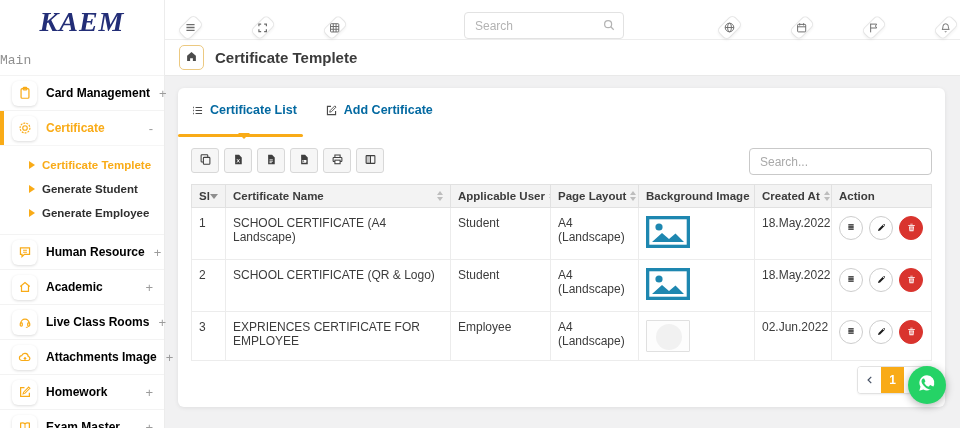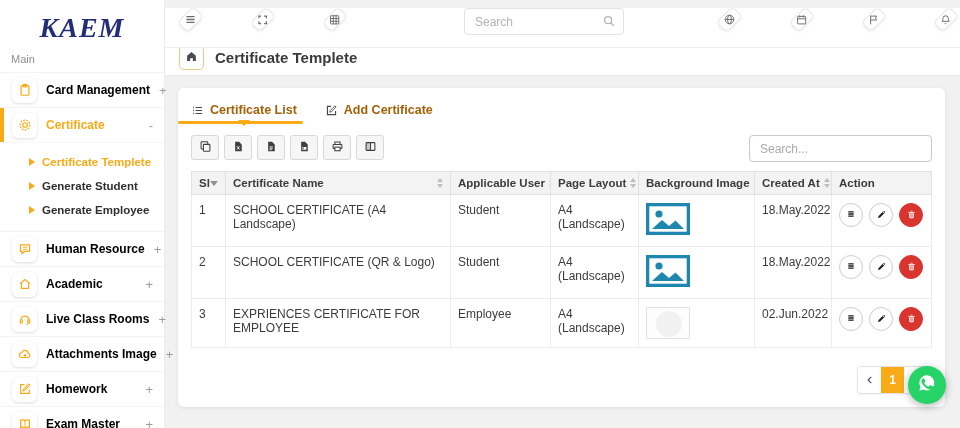--- a/index.html
+++ b/index.html
@@ -2,57 +2,57 @@
 <html style="--accent: #f9ab17; --navy: #232e77; --blue: #1e87b0; --danger: #d9342e; --whatsapp: #25d366;"><head>
 <meta charset="utf-8">
 <style>
   * { margin:0; padding:0; box-sizing:border-box; }
   html,body { width:960px; height:428px; overflow:hidden; }
   body { font-family:"Liberation Sans", sans-serif; background:#f1f1f2; }
   .app { position:relative; width:960px; height:428px; background:#f1f1f2; overflow:hidden; }
 
   
   .sidebar { position:absolute; left:0; top:0; width:165px; height:100%; background:#fff; border-right:1px solid #ececec; z-index:4; }
-  .logo { height:44px; display:flex; align-items:flex-end; justify-content:center; }
+  .logo { height:44px; display:flex; align-items:center; justify-content:center; }
   .logo span { font-family:"Liberation Serif", serif; font-style:italic; font-weight:700; font-size:28px; color:var(--navy); letter-spacing:1px; }
-  .section-label { font-size:11px; color:#8f8f8f; padding:9px 0 7px 11px; }
+  .section-label { font-size:13px; color:#8f8f8f; padding:9px 0 7px 0;font-family:Liberation Mono, monospace; }
   .nav-item { display:flex; align-items:center; gap:9px; height:35px; padding:0 11px 0 12px; border-top:1px solid #f3f3f3; position:relative; cursor:pointer; }
   .nav-icon { flex:0 0 25px; width:25px; height:25px; border-radius:6px; background:#fff; box-shadow:0 1px 3px rgba(0,0,0,.14); display:flex; align-items:center; justify-content:center; color:var(--accent); }
   .nav-label { font-size:12px; font-weight:700; color:#000000; white-space:nowrap; }
   .nav-toggle { margin-left:auto; color:#9b9b9b; font-size:13px; font-weight:400; }
   .nav-item.active { box-shadow:inset 4px 0 0 var(--accent); }
   .nav-item.active .nav-label { color:var(--accent); }
   .submenu { padding:7px 0 9px; border-top:1px solid #f6f6f6; }
   .submenu-item { display:flex; align-items:center; gap:7px; padding:6px 0 6px 29px; font-size:11.5px; font-weight:700; color:#2f2f2f; cursor:pointer; }
   .caret { width:0; height:0; border-left:6px solid var(--accent); border-top:4px solid transparent; border-bottom:4px solid transparent; }
   .submenu-item.active .sub-label { color:var(--accent); }
 
   
-  .topbar { position:absolute; left:165px; top:8px; width:795px; height:40px; background:#fff; border-bottom:1px solid #ededed; display:flex; align-items:flex-start; padding:0 12px; z-index:3;gap:46px; }
+  .topbar { position:absolute; left:165px; top:0; width:795px; height:40px; background:#fff; border-bottom:1px solid #ededed; display:flex; align-items:flex-end; padding:0 12px; z-index:3;gap:46px; }
   .diamond { width:23px; height:23px; border:1px solid #e4e4e4; border-radius:5px; background:#fff; box-shadow:1px 1px 3px rgba(0,0,0,.06); transform:rotate(45deg); display:flex; align-items:center; justify-content:center; margin:0 6px; cursor:pointer; }
   .diamond .di { transform:rotate(-45deg); color:#6d6d6d; display:flex; }
   .vsep { width:1px; height:20px; background:#e6e6e6; margin:0 10px; }
   .tb-search { position:relative; margin-left:4px; }
   .tb-search input { width:160px; height:27px; border:1px solid #e2e2e2; border-radius:4px; padding:0 28px 0 10px; font-size:12px; color:#555; outline:none; background:#fff; }
   .tb-search input::placeholder { color:#b3b3b3; }
   .tb-search .mag { position:absolute; right:8px; top:6px; color:#b3b3b3; }
   .tb-spacer { flex:1; }
   .avatar { width:27px; height:27px; border-radius:6px; overflow:hidden; background:#cfe0ea; cursor:pointer; }
 
   
   .titlebar { position:absolute; left:165px; top:40px; width:795px; height:36px; background:#fff; border-bottom:1px solid #e9e9e9; display:flex; align-items:center; padding:0 14px; z-index:2; }
   .home-box { width:25px; height:25px; border:1px solid #ecc981; border-radius:5px; display:flex; align-items:center; justify-content:center; color:#4c4c4c; cursor:pointer; background:#fff; }
   .page-title { margin-left:11px; font-size:15px; font-weight:700; color:#3b3b3b; }
 
   
   .content { position:absolute; left:165px; top:76px; width:795px; height:352px; }
   .card { position:absolute; left:13px; top:12px; width:767px; height:319px; background:#fff; border-radius:6px; box-shadow:0 1px 4px rgba(0,0,0,.08); padding:10px 13px; }
 
   .tabs { display:flex; gap:28px; padding-top:5px; }
-  .tab { position:relative; display:flex; align-items:center; gap:6px; font-size:12.5px; font-weight:700; color:#a16207; padding-bottom:7px; cursor:pointer; }
+  .tab { position:relative; display:flex; align-items:center; gap:6px; font-size:12.5px; font-weight:700; color:#0369a1; padding-bottom:20px; cursor:pointer; }
   .tab .ti { color:#4a4a4a; display:flex; }
   .tab.active::after { content:''; position:absolute; left:-13px; right:-6px; bottom:0; height:3px; background:var(--accent); border-radius:2px; }
   .tab.active .notch { position:absolute; left:50%; bottom:-8px; margin-left:-6px; width:0; height:0; border:6px solid transparent; border-top:6px solid var(--accent); }
 
   .panel-toolbar { display:flex; justify-content:space-between; align-items:flex-start; margin-top:11px; }
   .export-group { display:flex; gap:5px; }
   .export-btn { width:28px; height:25px; background:#f6f6f6; border:1px solid #d8d8d8; border-radius:3px; display:flex; align-items:center; justify-content:center; color:#3f3f3f; cursor:pointer; }
   .t-search { position:relative; }
   .t-search input { width:183px; height:27px; border:1px solid #c9c9c9; border-radius:4px; padding:0 10px; font-size:12px; color:#555; outline:none; }
   .t-search input::placeholder { color:#a9a9a9; }

